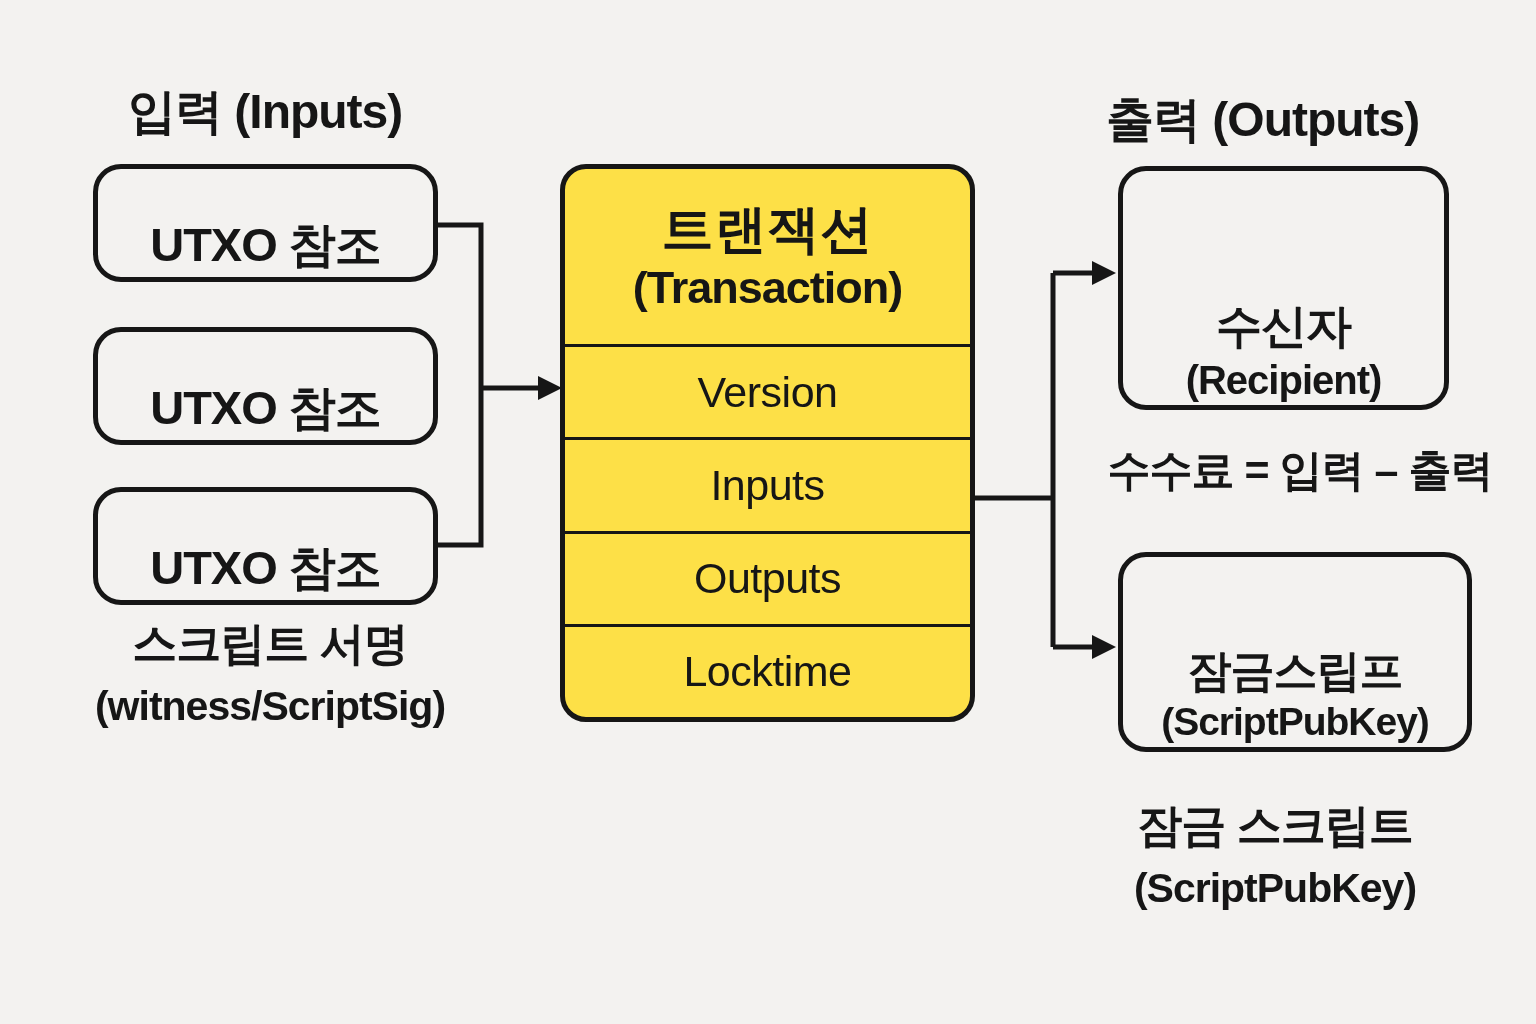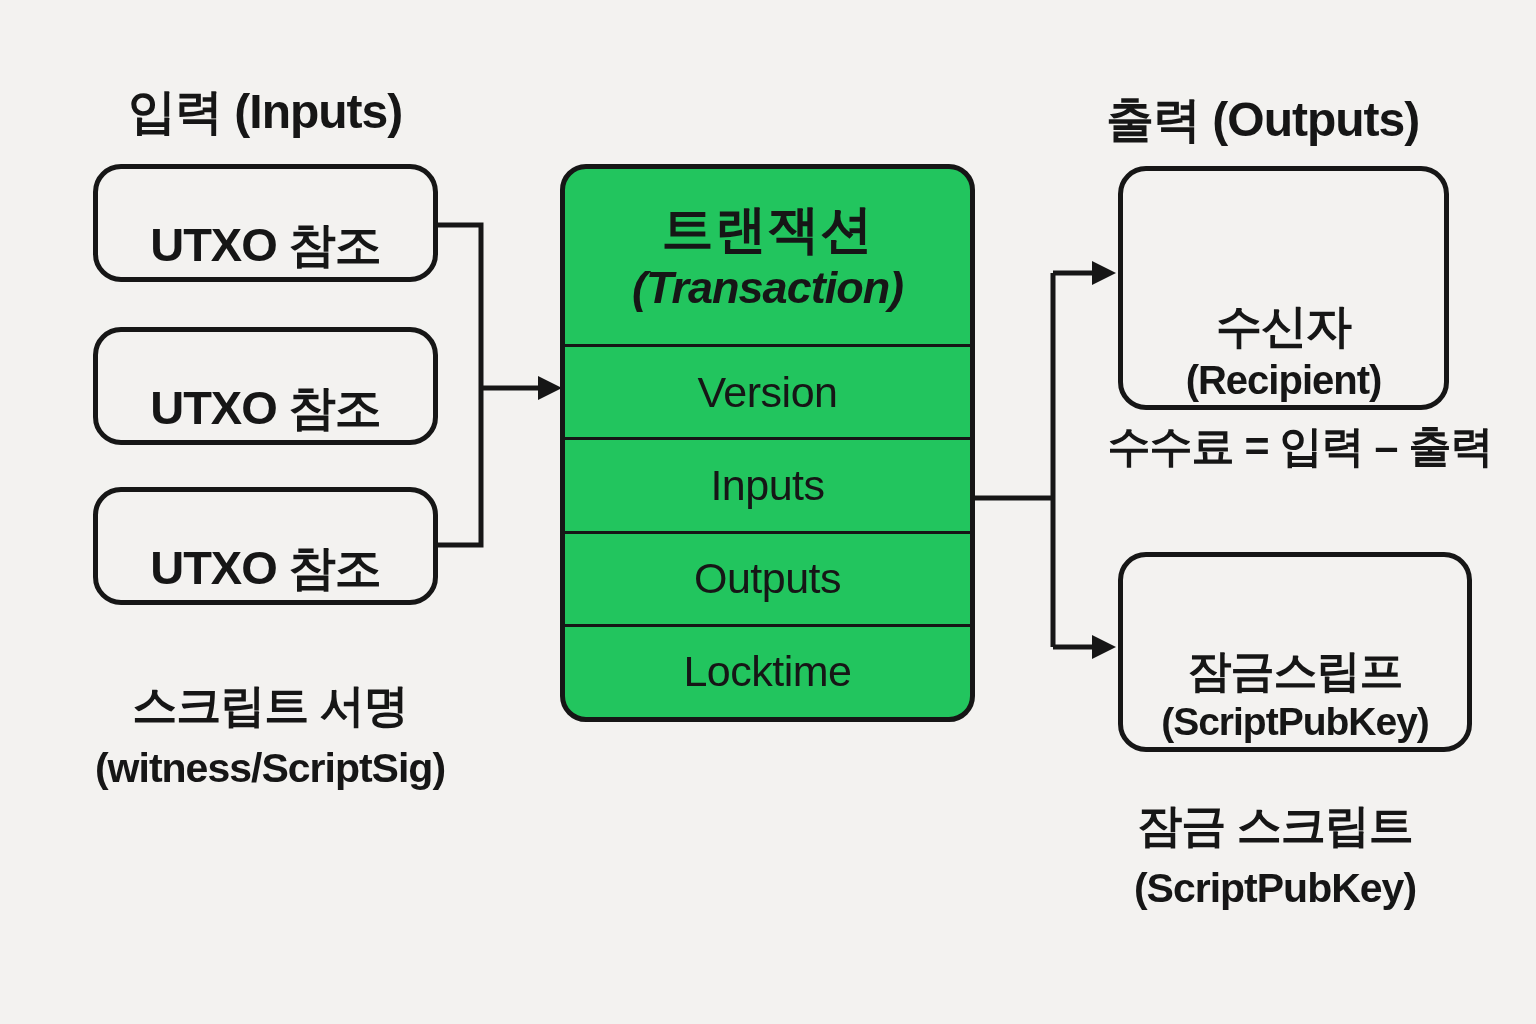--- a/index.html
+++ b/index.html
@@ -54,21 +54,21 @@
     font-size: 47px;
     font-weight: 650;
     letter-spacing: -1px;
     white-space: nowrap;
   }
 
   .tx-box {
     box-sizing: border-box;
     border: 5px solid #161616;
     border-radius: 26px;
-    background: #22c55e;
+    background: #fde047;
     display: flex;
     flex-direction: column;
   }
   .tx-header {
     box-sizing: border-box;
     height: 178px;
     border-bottom: 3px solid #161616;
     display: flex;
     flex-direction: column;
     align-items: center;
@@ -80,21 +80,20 @@
     letter-spacing: 1px;
     line-height: 1.2;
     white-space: nowrap;
   }
   .tx-title-en {
     font-size: 45px;
     font-weight: 600;
     letter-spacing: -1px;
     line-height: 1.2;
     white-space: nowrap;
-    font-style: italic;
   }
   .tx-row {
     flex: 1;
     display: flex;
     align-items: center;
     justify-content: center;
     border-bottom: 3px solid #161616;
     font-size: 43px;
     font-weight: 500;
     letter-spacing: -0.5px;
@@ -163,21 +162,21 @@
   </div>
 
   <div class="abs node-box" style="left:93px; top:327px; width:345px; height:118px;">
     <div class="utxo-label">UTXO 참조</div>
   </div>
 
   <div class="abs node-box" style="left:93px; top:487px; width:345px; height:118px;">
     <div class="utxo-label">UTXO 참조</div>
   </div>
 
-  <div class="abs caption" style="left:50px; top:672px; width:440px;">
+  <div class="abs caption" style="left:50px; top:610px; width:440px;">
     <div class="line1">스크립트 서명</div>
     <div class="line2">(witness/ScriptSig)</div>
   </div>
 
   <div class="abs tx-box" style="left:560px; top:164px; width:415px; height:558px;">
     <div class="tx-header">
       <div class="tx-title-ko">트랜잭션</div>
       <div class="tx-title-en">(Transaction)</div>
     </div>
     <div class="tx-row">Version</div>
@@ -186,21 +185,21 @@
     <div class="tx-row">Locktime</div>
   </div>
 
   <div class="abs heading" style="left:1106px; top:88px;">출력 (Outputs)</div>
 
   <div class="abs node-box" style="left:1118px; top:166px; width:331px; height:244px;">
     <div class="ko">수신자</div>
     <div class="en">(Recipient)</div>
   </div>
 
-  <div class="abs fee" style="left:1100px; top:418px; width:400px;">수수료 = 입력 – 출력</div>
+  <div class="abs fee" style="left:1100px; top:442px; width:400px;">수수료 = 입력 – 출력</div>
 
   <div class="abs node-box" style="left:1118px; top:552px; width:354px; height:200px;">
     <div class="ko" style="font-size:44px;">잠금스립프</div>
     <div class="en" style="font-size:39px;">(ScriptPubKey)</div>
   </div>
 
   <div class="abs caption" style="left:1080px; top:792px; width:390px;">
     <div class="line1">잠금 스크립트</div>
     <div class="line2">(ScriptPubKey)</div>
   </div>

